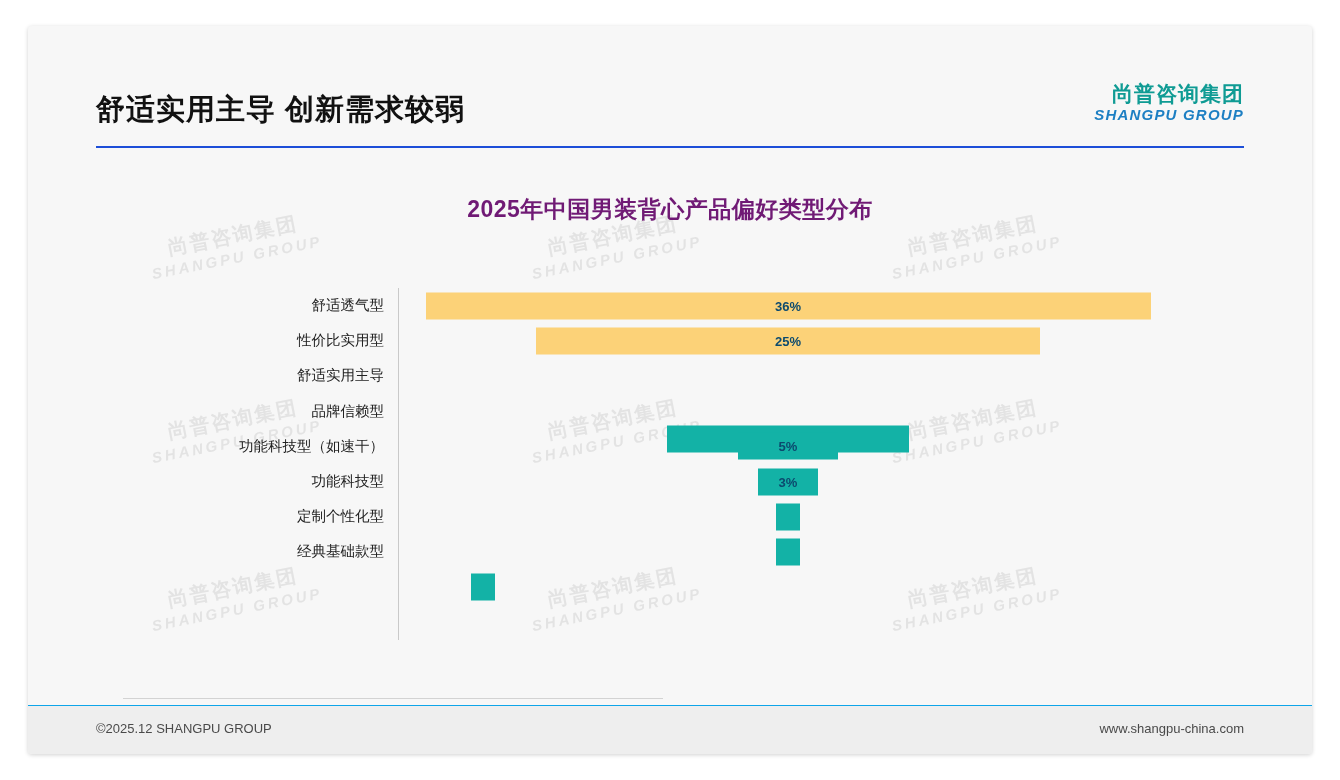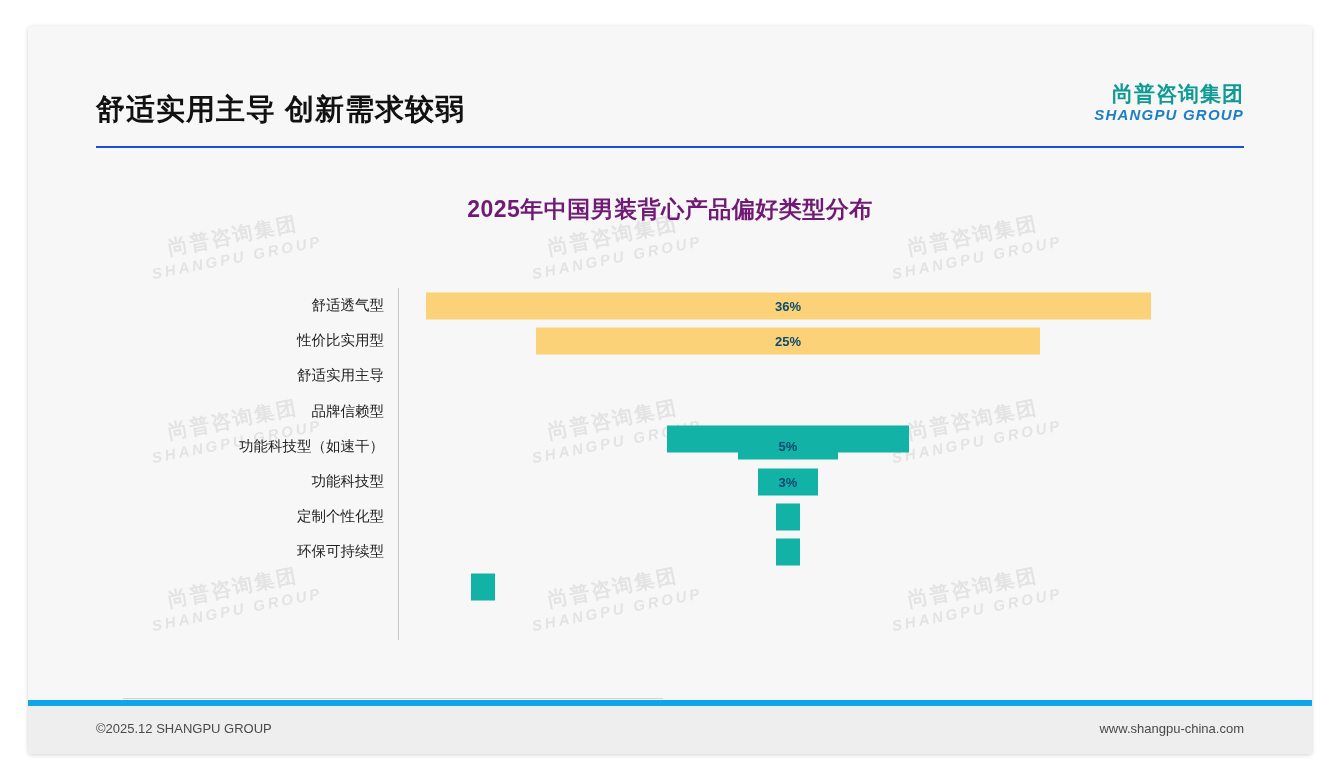--- a/index.html
+++ b/index.html
@@ -159,21 +159,21 @@
     color: #555555;
     white-space: nowrap;
   }
   .footer {
     position: absolute;
     left: 0;
     bottom: 0;
     width: 100%;
     height: 48px;
     background: #eeeeee;
-    border-top: 6px solid #0ea5e9;
+    border-top: 1px solid #0ea5e9;
   }
   .copyright {
     position: absolute;
     left: 68px;
     top: 15px;
     font-size: 13px;
     color: #4a4a4a;
   }
   .website {
     position: absolute;
@@ -281,21 +281,21 @@
             </div>
           </div>
         </div>
         <div class="row">
           <div class="cat-label">定制个性化型</div>
           <div class="bar-zone">
             <div class="bar" style="width: 24px; left: 348px; background: rgb(19, 178, 166);"></div>
           </div>
         </div>
         <div class="row">
-          <div class="cat-label">环保可持续型</div>
+          <div class="cat-label">经典基础款型</div>
           <div class="bar-zone">
             <div class="bar" style="width: 24px; left: 348px; background: rgb(19, 178, 166);"></div>
           </div>
         </div>
         <div class="row">
           <div class="bar-zone">
             <div class="bar" style="width: 24px; left: 348px; background: rgb(19, 178, 166);"></div>
           </div>
         </div>
       </div>

